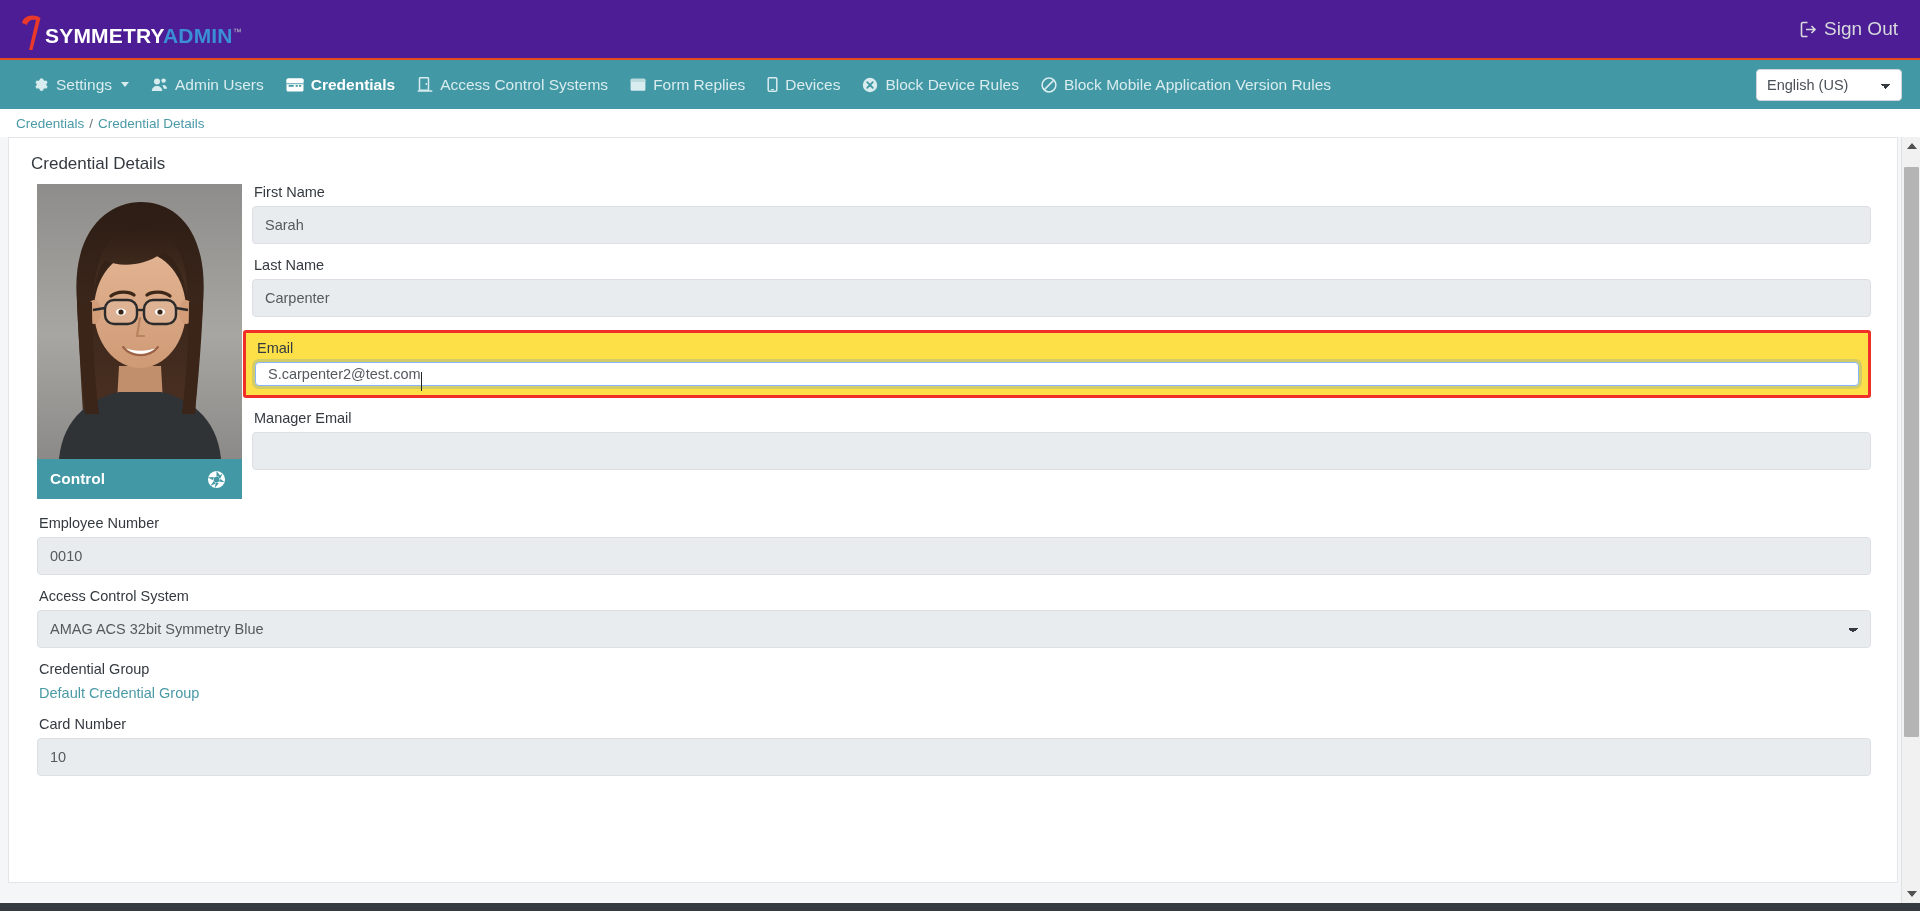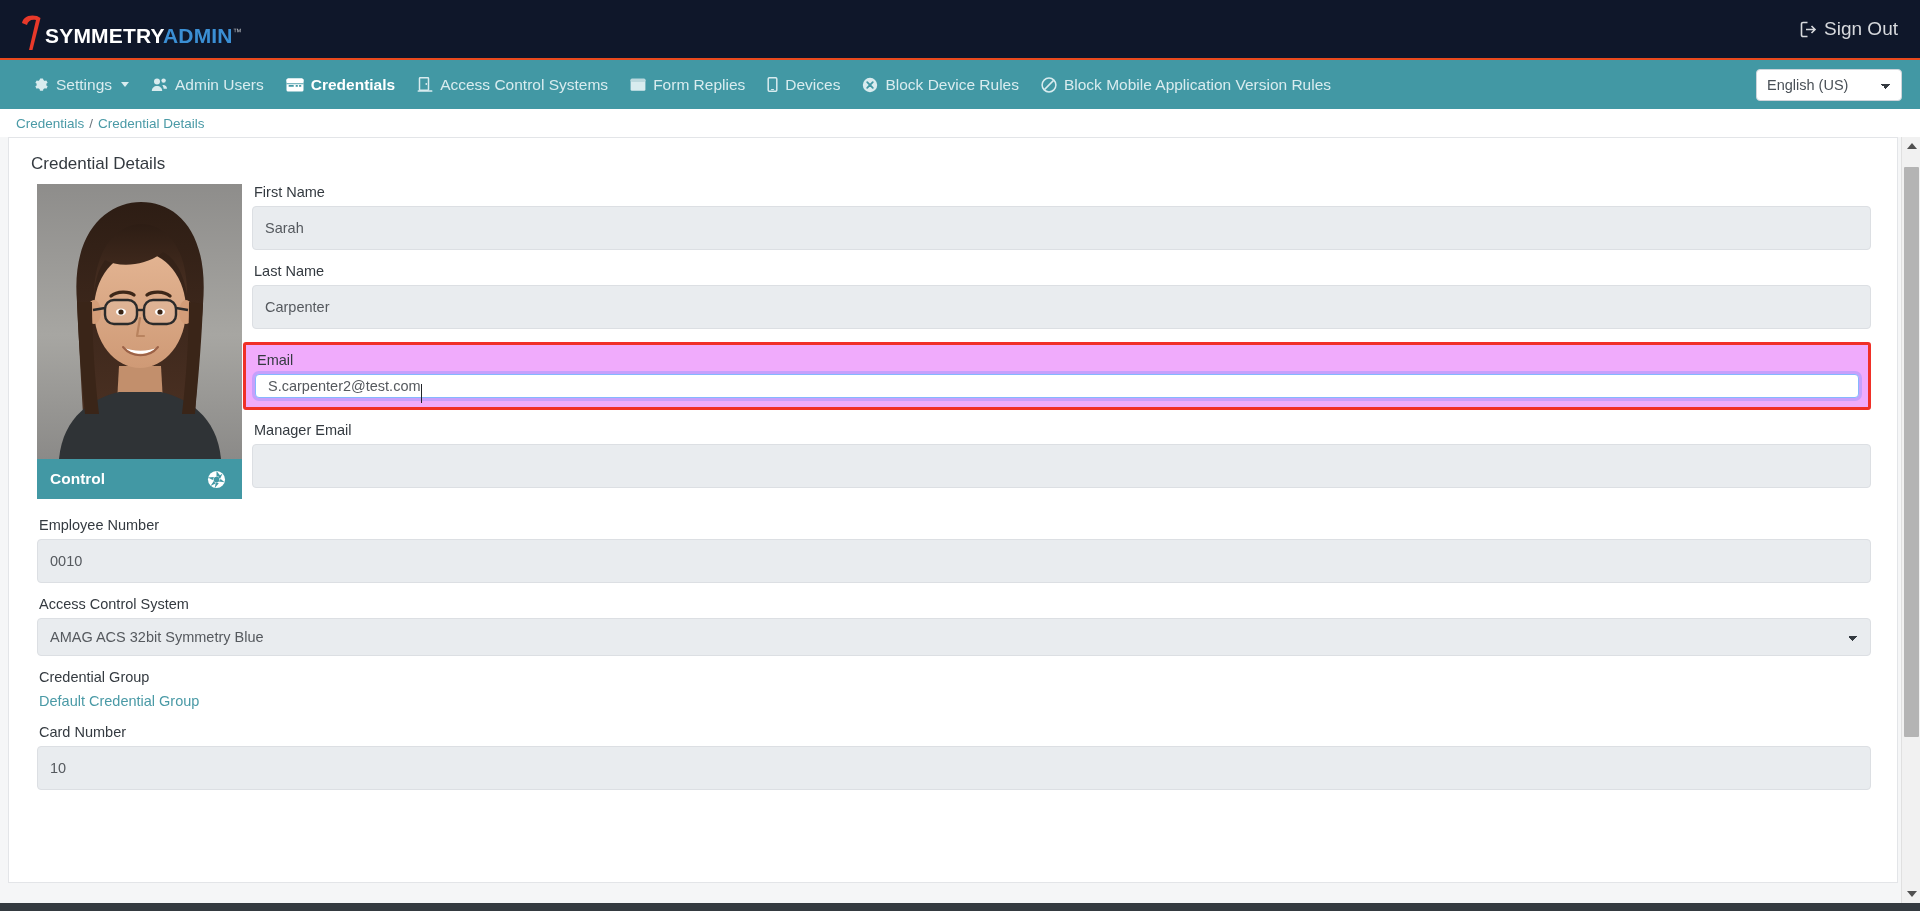--- a/index.html
+++ b/index.html
@@ -7,21 +7,21 @@
     margin: 0; padding: 0;
     width: 1920px; height: 911px;
     overflow: hidden;
     font-family: "Liberation Sans", sans-serif;
     background: #ffffff;
   }
 
   
   .topbar {
     height: 60px;
-    background: #0f172a;
+    background: #4c1d95;
     display: flex;
     align-items: center;
     justify-content: space-between;
     padding: 0 22px 0 18px;
     border-bottom: 2px solid #e8491d;
     position: relative;
   }
   .brand { display: flex; align-items: flex-end; height: 46px; position: relative; }
   .brand-mark { width: 26px; height: 40px; position: relative; margin-right: 1px; }
   .brand-text { font-size: 21px; font-weight: bold; letter-spacing: .2px; line-height: 1; padding-bottom: 6px; }
@@ -122,38 +122,38 @@
   }
 
   .fields-col { flex: 1; padding-left: 10px; }
 
   .field-label {
     font-size: 14.5px; color: #343a40;
     margin: 0 0 6px 2px;
   }
   .field-group { margin-bottom: 13px; }
   .field-input {
-    width: 100%; height: 44px;
+    width: 100%; height: 38px;
     background: #e9ecef;
     border: 1px solid #dcdfe3;
     border-radius: 4px;
     font-size: 14.5px; color: #55595e;
     padding: 0 12px;
     font-family: "Liberation Sans", sans-serif;
   }
   .field-input:read-only { cursor: default; }
 
   
   .highlight-box {
     position: relative;
     border: 3px solid #f03028;
     border-radius: 3px;
     padding: 7px 9px 9px 9px;
     margin: 3px 0 2px -9px;
-    background: #f0abfc;
+    background: #fde047;
   }
   .highlight-box .field-label { margin-bottom: 6px; }
   .email-input {
     width: 100%; height: 24px;
     background: #ffffff;
     border: 1px solid #86b7fe;
     border-radius: 4px;
     font-size: 14.5px; color: #55595e;
     padding: 0 12px;
     font-family: "Liberation Sans", sans-serif;

